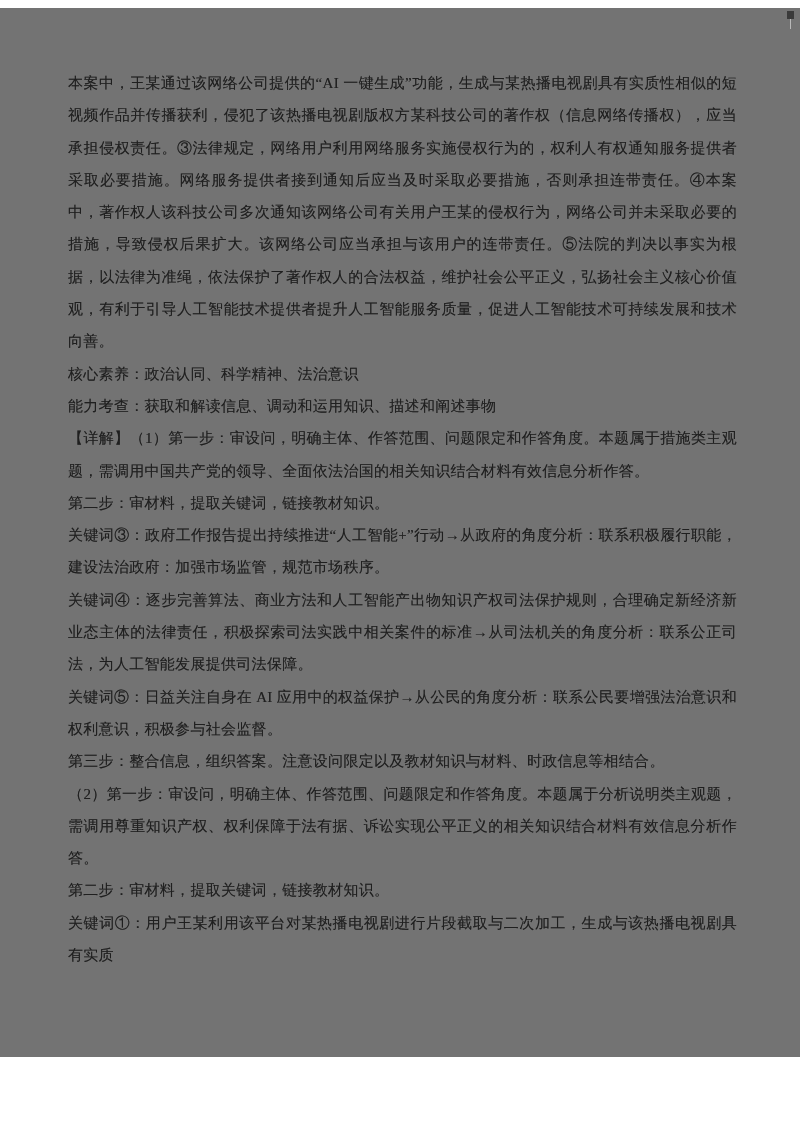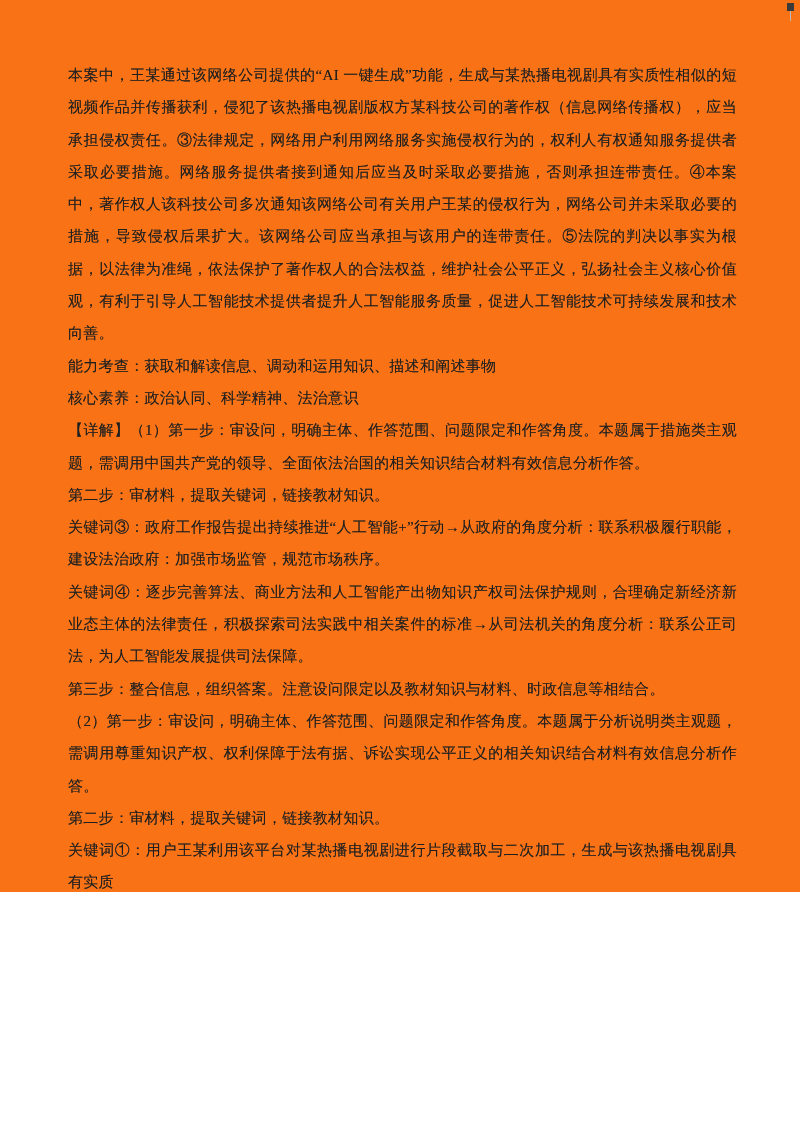--- a/index.html
+++ b/index.html
@@ -3,23 +3,23 @@
 <meta charset="utf-8">
 <style>
   html, body {
     margin: 0;
     padding: 0;
     background: #ffffff;
   }
   .page {
     position: relative;
     width: 800px;
-    height: 892px;
-    margin: 0 auto;
-    background: #f97316;
+    height: 1049px;
+    margin: 8px auto;
+    background: #737373;
     overflow: hidden;
     font-family: "Liberation Serif", "DejaVu Serif", serif;
     color: #1f1f1f;
   }
   .content {
     position: absolute;
     top: 59px;
     left: 68px;
     width: 669px;
   }
@@ -74,26 +74,27 @@
 </style>
 </head>
 <body>
 
 <div class="page">
 
   <span class="scan-artifact"></span>
 
   <div class="content">
     <p>本案中，王某通过该网络公司提供的“AI 一键生成”功能，生成与某热播电视剧具有实质性相似的短视频作品并传播获利，侵犯了该热播电视剧版权方某科技公司的著作权（信息网络传播权），应当承担侵权责任。③法律规定，网络用户利用网络服务实施侵权行为的，权利人有权通知服务提供者采取必要措施。网络服务提供者接到通知后应当及时采取必要措施，否则承担连带责任。④本案中，著作权人该科技公司多次通知该网络公司有关用户王某的侵权行为，网络公司并未采取必要的措施，导致侵权后果扩大。该网络公司应当承担与该用户的连带责任。⑤法院的判决以事实为根据，以法律为准绳，依法保护了著作权人的合法权益，维护社会公平正义，弘扬社会主义核心价值观，有利于引导人工智能技术提供者提升人工智能服务质量，促进人工智能技术可持续发展和技术向善。</p>
+    <p>核心素养：政治认同、科学精神、法治意识</p>
     <p>能力考查：获取和解读信息、调动和运用知识、描述和阐述事物</p>
-    <p>核心素养：政治认同、科学精神、法治意识</p>
     <p>【详解】（1）第一步：审设问，明确主体、作答范围、问题限定和作答角度。本题属于措施类主观题，需调用中国共产党的领导、全面依法治国的相关知识结合材料有效信息分析作答。</p>
     <p>第二步：审材料，提取关键词，链接教材知识。</p>
     <p>关键词③：政府工作报告提出持续推进“人工智能+”行动→从政府的角度分析：联系积极履行职能，建设法治政府：加强市场监管，规范市场秩序。</p>
     <p>关键词④：逐步完善算法、商业方法和人工智能产出物知识产权司法保护规则，合理确定新经济新业态主体的法律责任，积极探索司法实践中相关案件的标准→从司法机关的角度分析：联系公正司法，为人工智能发展提供司法保障。</p>
+    <p>关键词⑤：日益关注自身在 AI 应用中的权益保护→从公民的角度分析：联系公民要增强法治意识和权利意识，积极参与社会监督。</p>
     <p>第三步：整合信息，组织答案。注意设问限定以及教材知识与材料、时政信息等相结合。</p>
     <p>（2）第一步：审设问，明确主体、作答范围、问题限定和作答角度。本题属于分析说明类主观题，需调用尊重知识产权、权利保障于法有据、诉讼实现公平正义的相关知识结合材料有效信息分析作答。</p>
     <p>第二步：审材料，提取关键词，链接教材知识。</p>
     <p>关键词①：用户王某利用该平台对某热播电视剧进行片段截取与二次加工，生成与该热播电视剧具有实质</p>
   </div>
 
   <div class="footer">
     <span>试卷第 6 页，共 10 页</span>
   </div>
 

